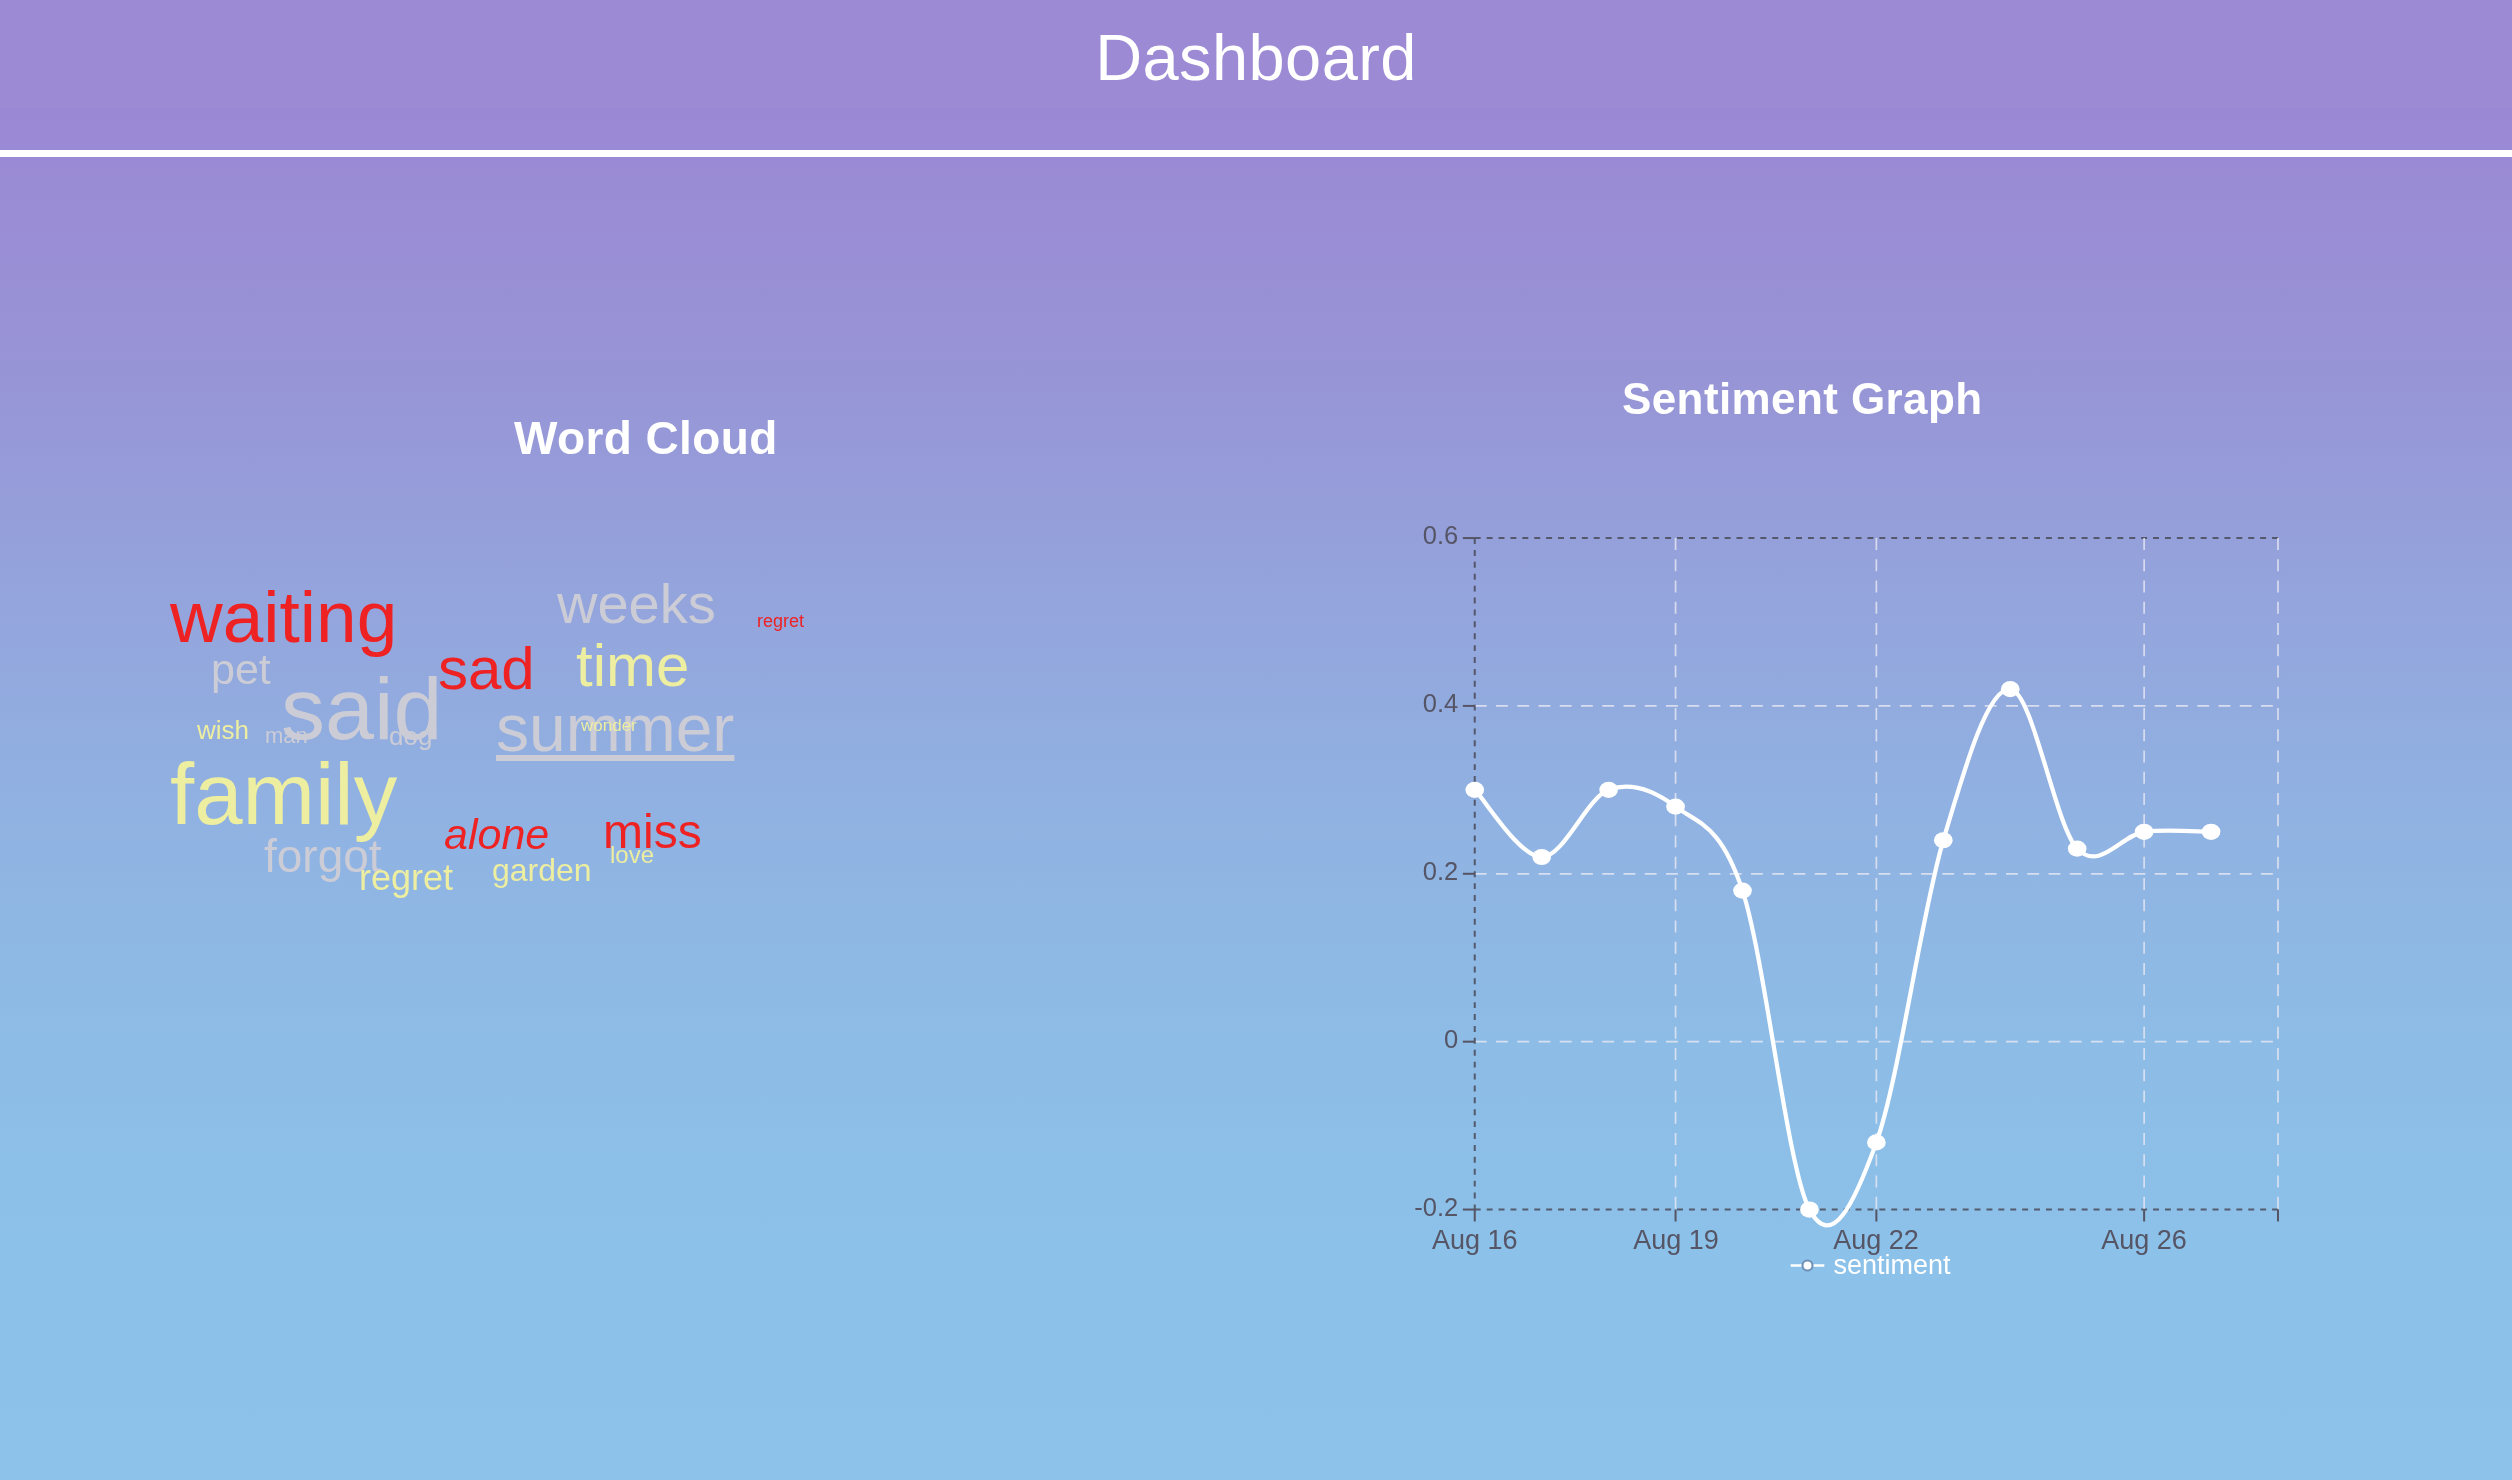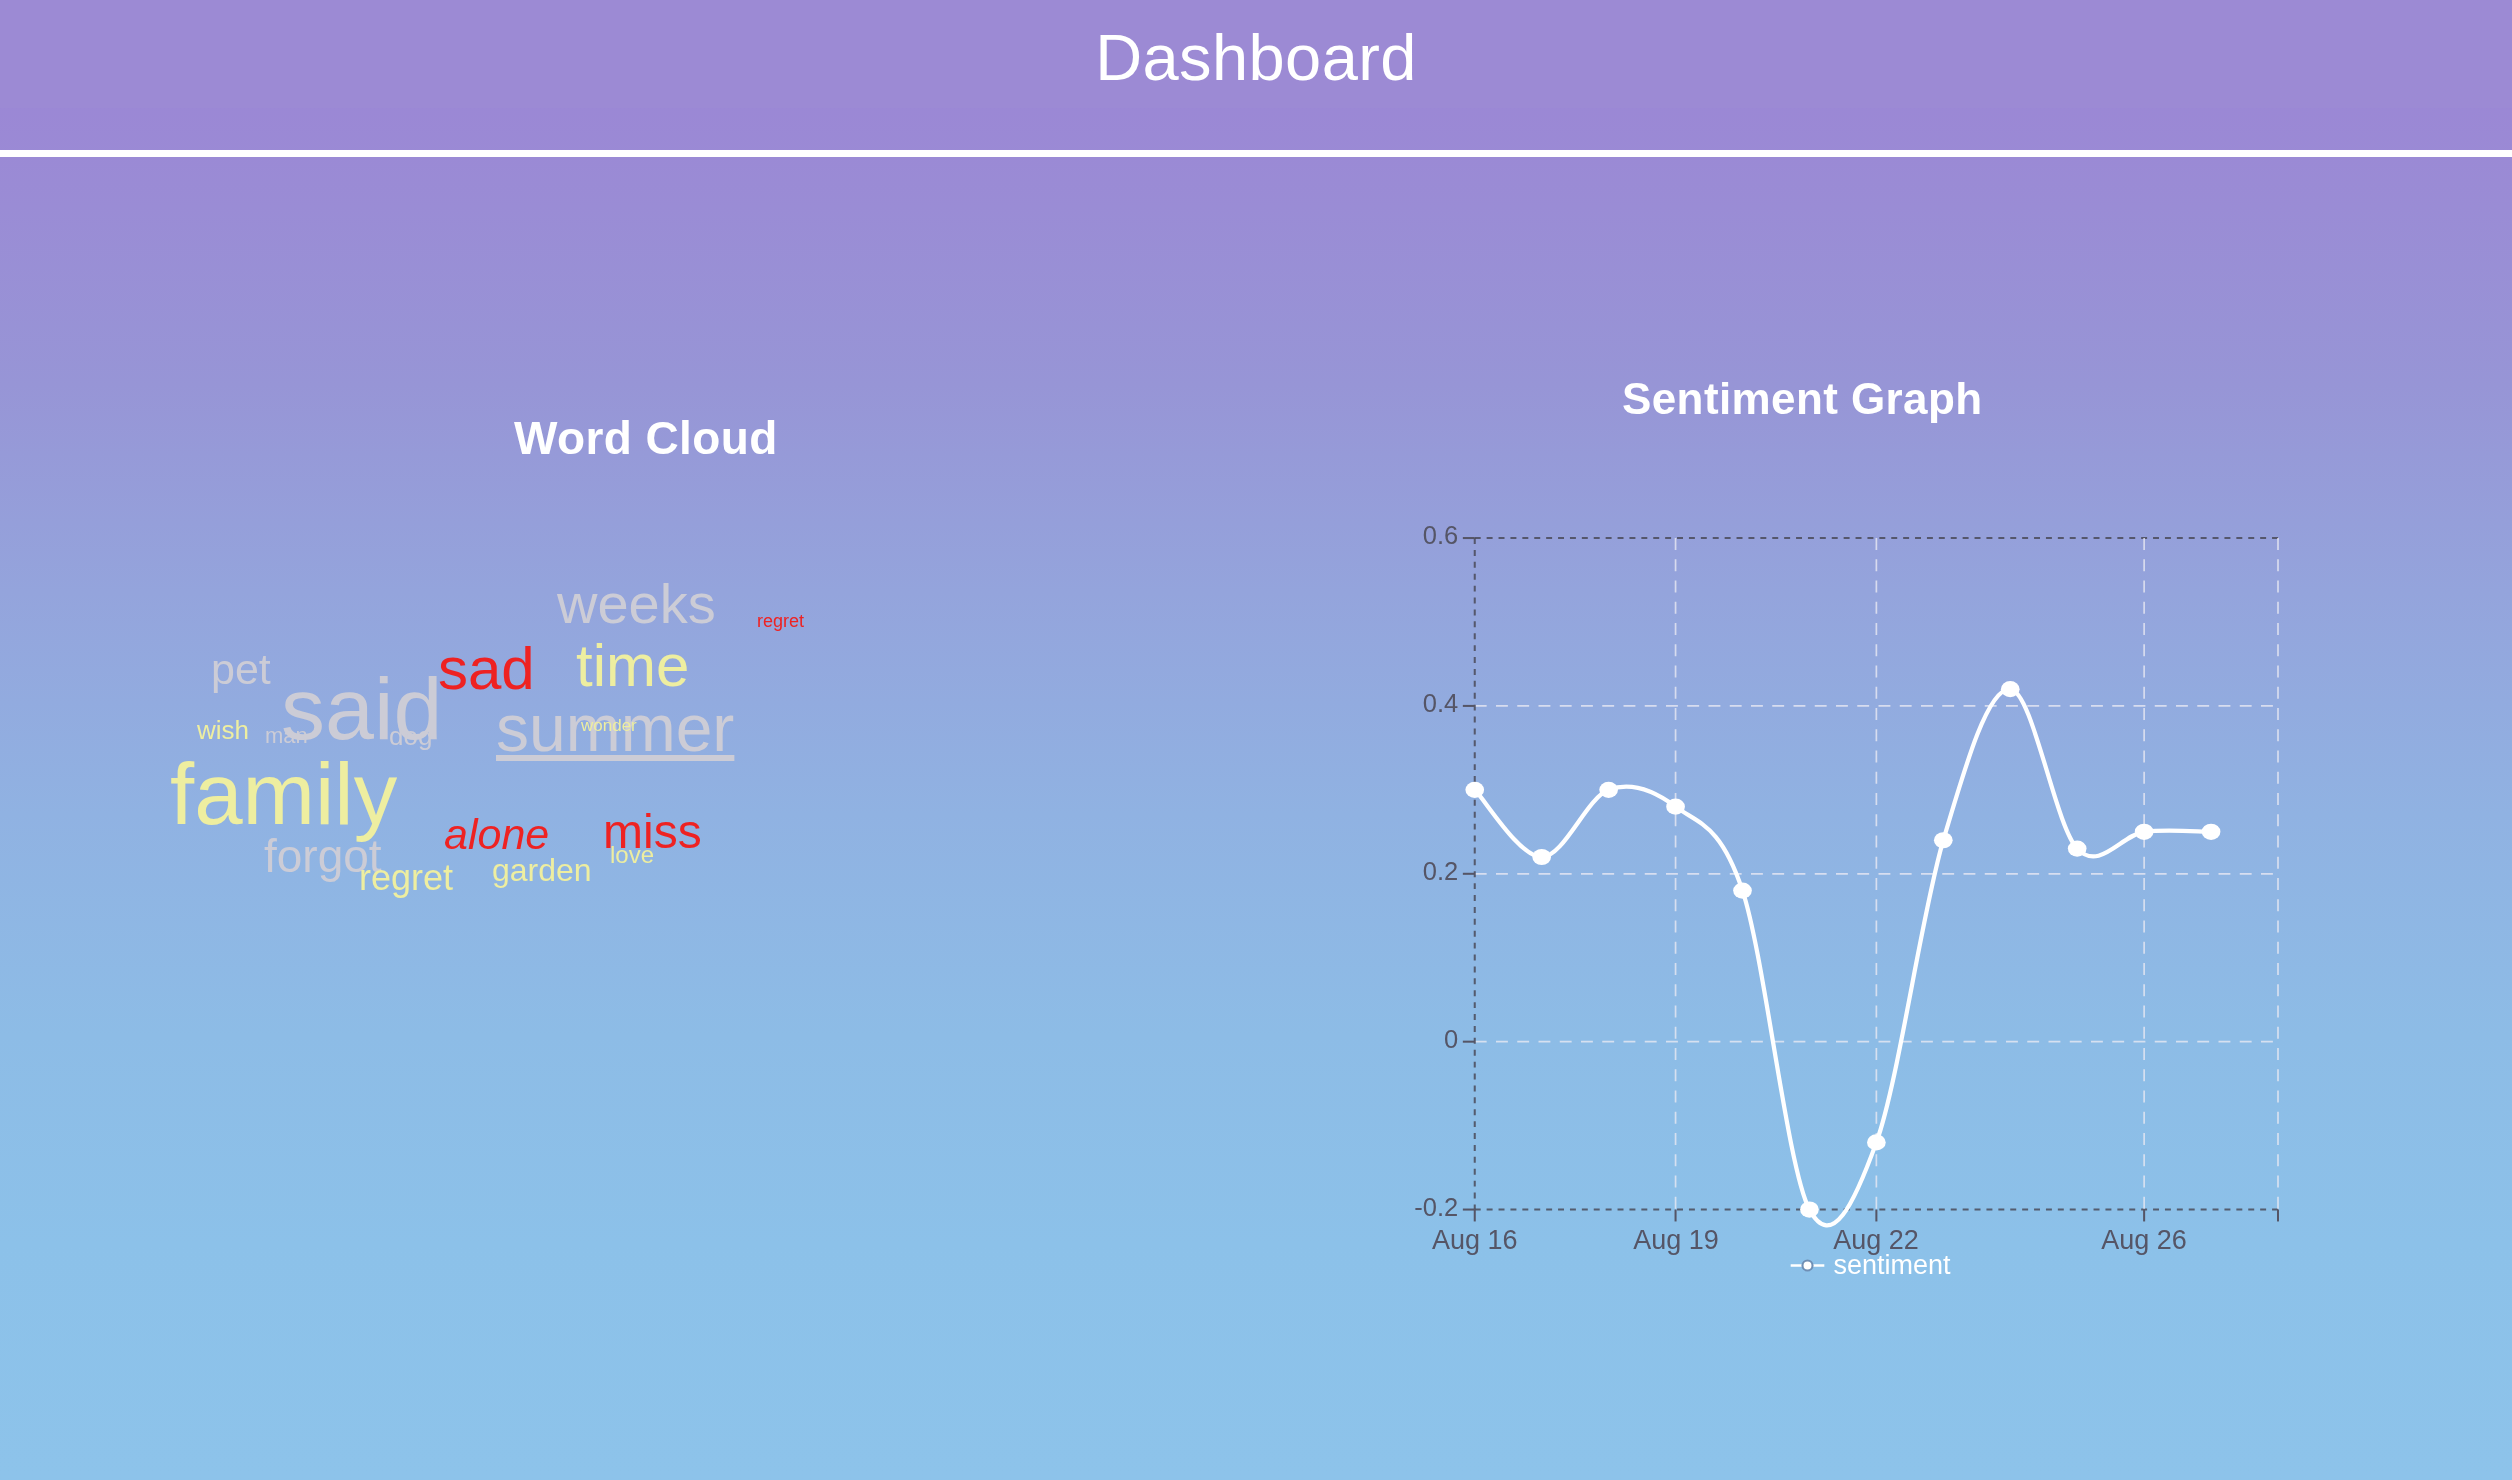--- a/index.html
+++ b/index.html
@@ -145,20 +145,21 @@
 
 <div id="app">
 
   <div id="header">
     <div id="header-title">Dashboard</div>
   </div>
   <div id="header-rule"></div>
 
   <div class="panel-title" id="wordcloud-title">Word Cloud</div>
   <div id="wordcloud">
+      <span class="cloud-word" style="left: 0px; top: 18.7px; font-size: 73px; color: rgb(238, 34, 34);">waiting</span>
       <span class="cloud-word" style="left: 387px; top: 15.3px; font-size: 56px; color: rgb(204, 204, 214);">weeks</span>
       <span class="cloud-word" style="left: 587px; top: 51px; font-size: 18px; color: rgb(238, 34, 34);">regret</span>
       <span class="cloud-word" style="left: 41px; top: 87px; font-size: 43px; color: rgb(204, 204, 214);">pet</span>
       <span class="cloud-word" style="left: 268px; top: 78px; font-size: 60px; color: rgb(238, 34, 34);">sad</span>
       <span class="cloud-word" style="left: 406px; top: 75px; font-size: 60px; color: rgb(238, 238, 160);">time</span>
       <span class="cloud-word" style="left: 111px; top: 104px; font-size: 88px; color: rgb(204, 204, 214);">said</span>
       <span class="cloud-word" style="left: 326px; top: 134px; font-size: 66px; color: rgb(204, 204, 214); text-decoration: underline;">summer</span>
       <span class="cloud-word" style="left: 27px; top: 156px; font-size: 26px; color: rgb(238, 238, 160);">wish</span>
       <span class="cloud-word" style="left: 95px; top: 164px; font-size: 22px; color: rgb(204, 204, 214);">man</span>
       <span class="cloud-word" style="left: 219px; top: 162px; font-size: 26px; color: rgb(204, 204, 214);">dog</span>

